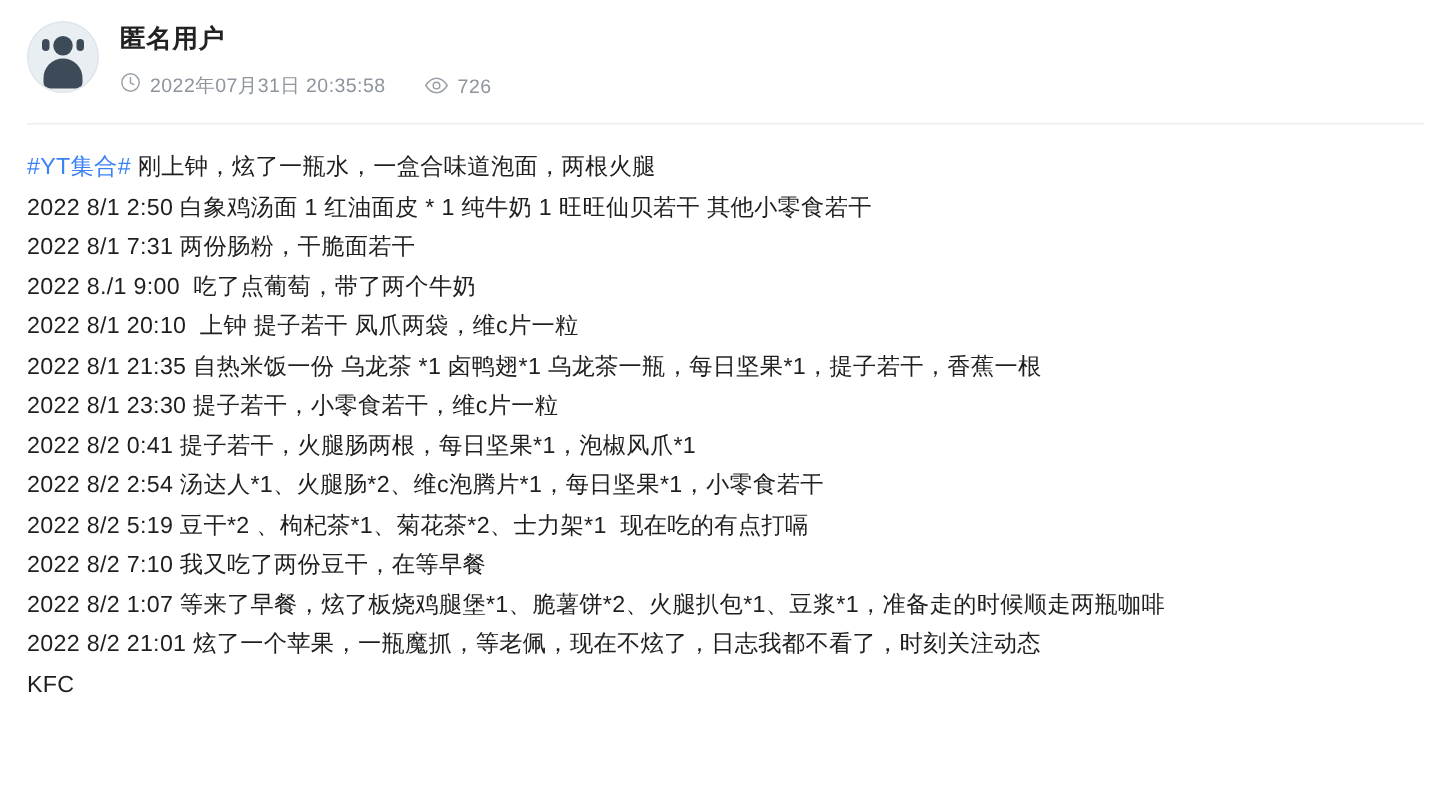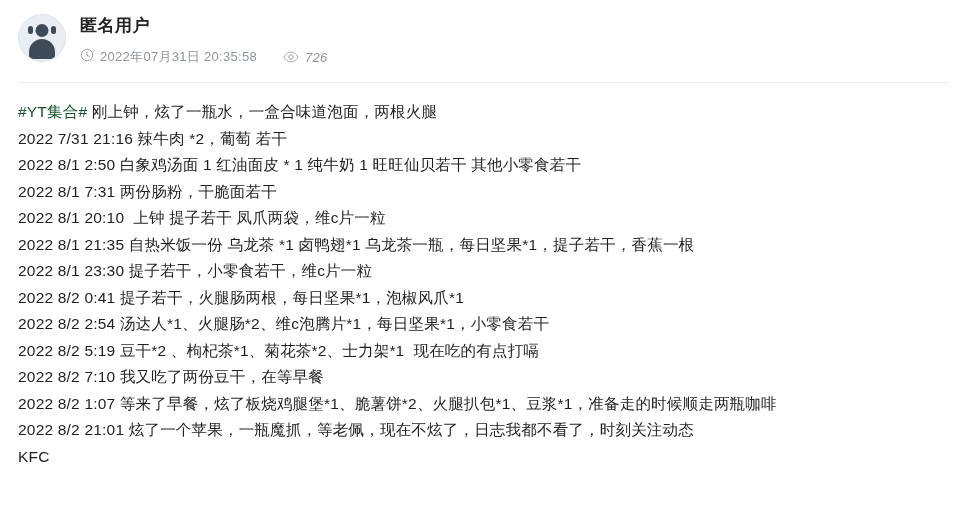--- a/index.html
+++ b/index.html
@@ -84,21 +84,20 @@
     margin-top: 11px;
     color: #8a9199;
     font-size: 13px;
   }
   .meta .item {
     display: flex;
     align-items: flex-start;
   }
   .meta .item + .item {
     margin-left: 26px;
-    font-style: italic;
   }
   .meta .label {
     margin-left: 6px;
     font-size: 13px;
     color: #8e959c;
     letter-spacing: 0.3px;
   }
   .icon-svg {
     display: block;
   }
@@ -113,21 +112,21 @@
     padding-top: 16px;
     font-size: 15.5px;
     line-height: 26.5px;
     color: #1f1f1f;
     letter-spacing: 0.2px;
   }
   .content .line {
     white-space: pre-wrap;
   }
   .topic {
-    color: #14532d;
+    color: #3b82f6;
   }
 </style>
 </head>
 <body>
 
 <div class="post">
 
   <div class="header">
     <div class="avatar">
       <div class="earL"></div>
@@ -158,23 +157,23 @@
           <span class="label">726</span>
         </div>
       </div>
     </div>
   </div>
 
   <div class="divider"></div>
 
   <div class="content">
     <div class="line"><span class="topic">#YT集合#</span><span> 刚上钟，炫了一瓶水，一盒合味道泡面，两根火腿</span></div>
-    <div class="line">2022 7/31 21:16 辣牛肉 *2，葡萄 若干</div>
     <div class="line">2022 8/1 2:50 白象鸡汤面 1 红油面皮 * 1 纯牛奶 1 旺旺仙贝若干 其他小零食若干</div>
     <div class="line">2022 8/1 7:31 两份肠粉，干脆面若干</div>
+    <div class="line">2022 8./1 9:00  吃了点葡萄，带了两个牛奶</div>
     <div class="line">2022 8/1 20:10  上钟 提子若干 凤爪两袋，维c片一粒</div>
     <div class="line">2022 8/1 21:35 自热米饭一份 乌龙茶 *1 卤鸭翅*1 乌龙茶一瓶，每日坚果*1，提子若干，香蕉一根</div>
     <div class="line">2022 8/1 23:30 提子若干，小零食若干，维c片一粒</div>
     <div class="line">2022 8/2 0:41 提子若干，火腿肠两根，每日坚果*1，泡椒风爪*1</div>
     <div class="line">2022 8/2 2:54 汤达人*1、火腿肠*2、维c泡腾片*1，每日坚果*1，小零食若干</div>
     <div class="line">2022 8/2 5:19 豆干*2 、枸杞茶*1、菊花茶*2、士力架*1  现在吃的有点打嗝</div>
     <div class="line">2022 8/2 7:10 我又吃了两份豆干，在等早餐</div>
     <div class="line">2022 8/2 1:07 等来了早餐，炫了板烧鸡腿堡*1、脆薯饼*2、火腿扒包*1、豆浆*1，准备走的时候顺走两瓶咖啡</div>
     <div class="line">2022 8/2 21:01 炫了一个苹果，一瓶魔抓，等老佩，现在不炫了，日志我都不看了，时刻关注动态</div>
     <div class="line">KFC</div>

